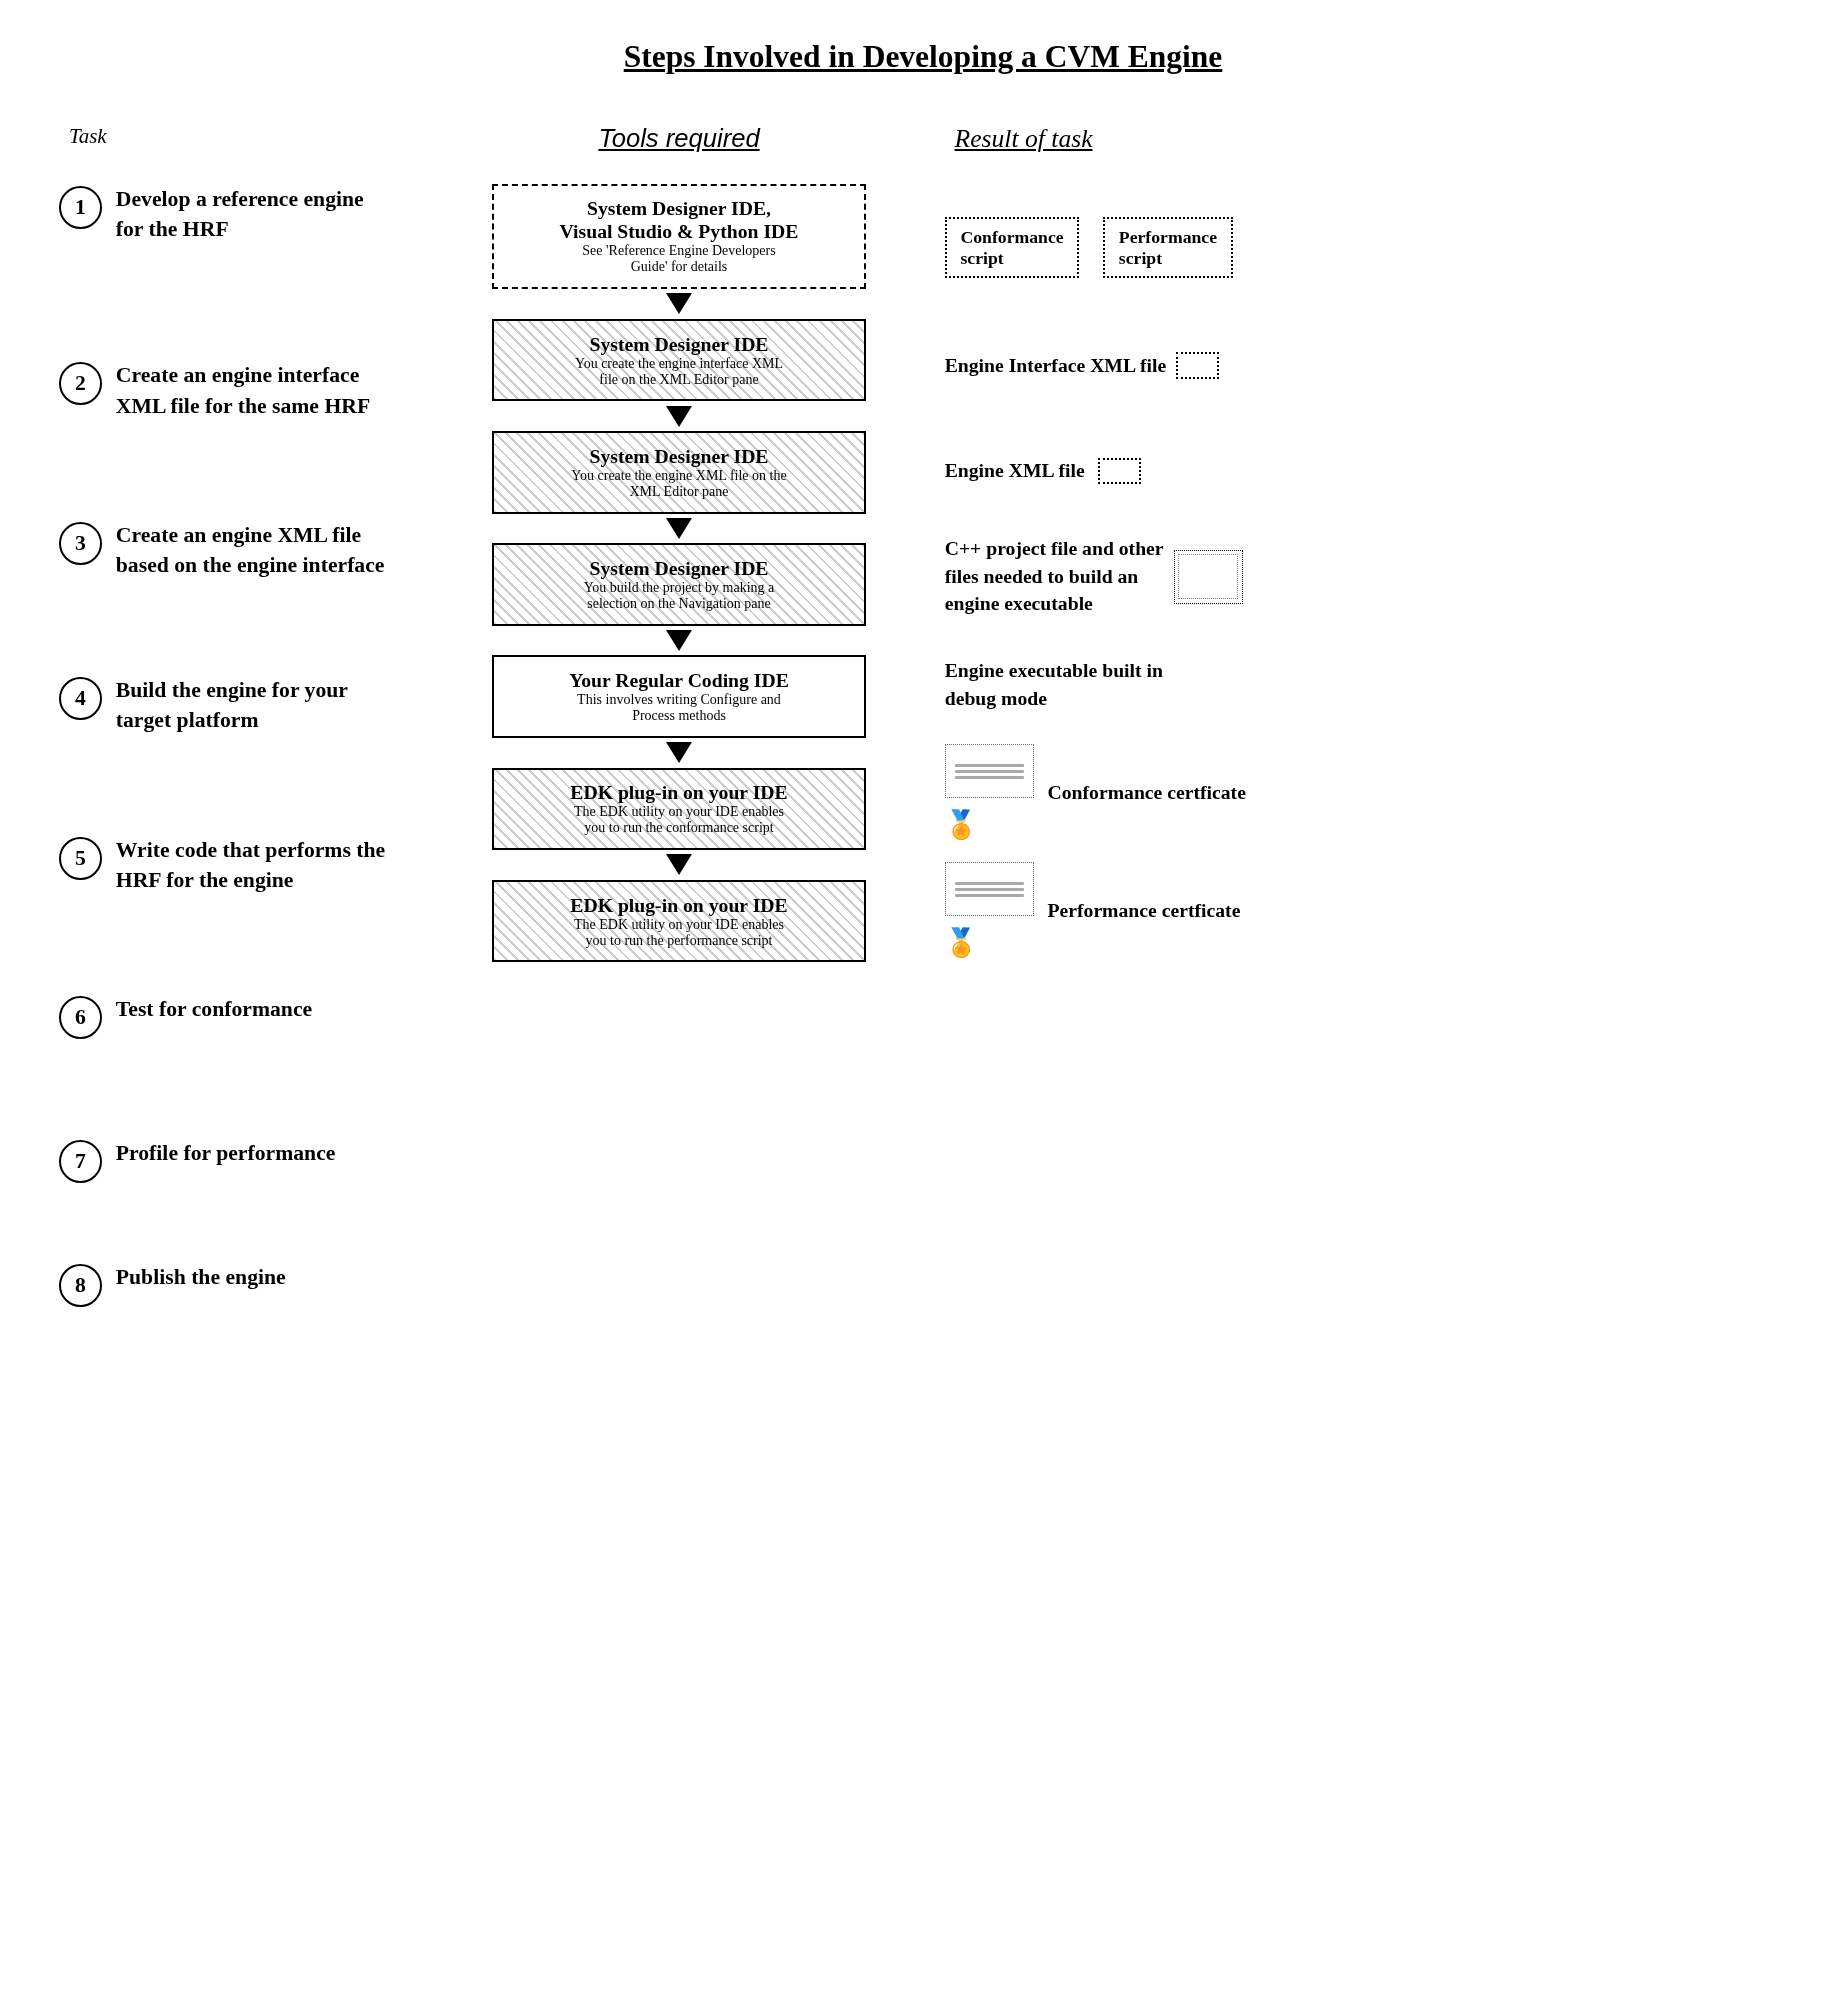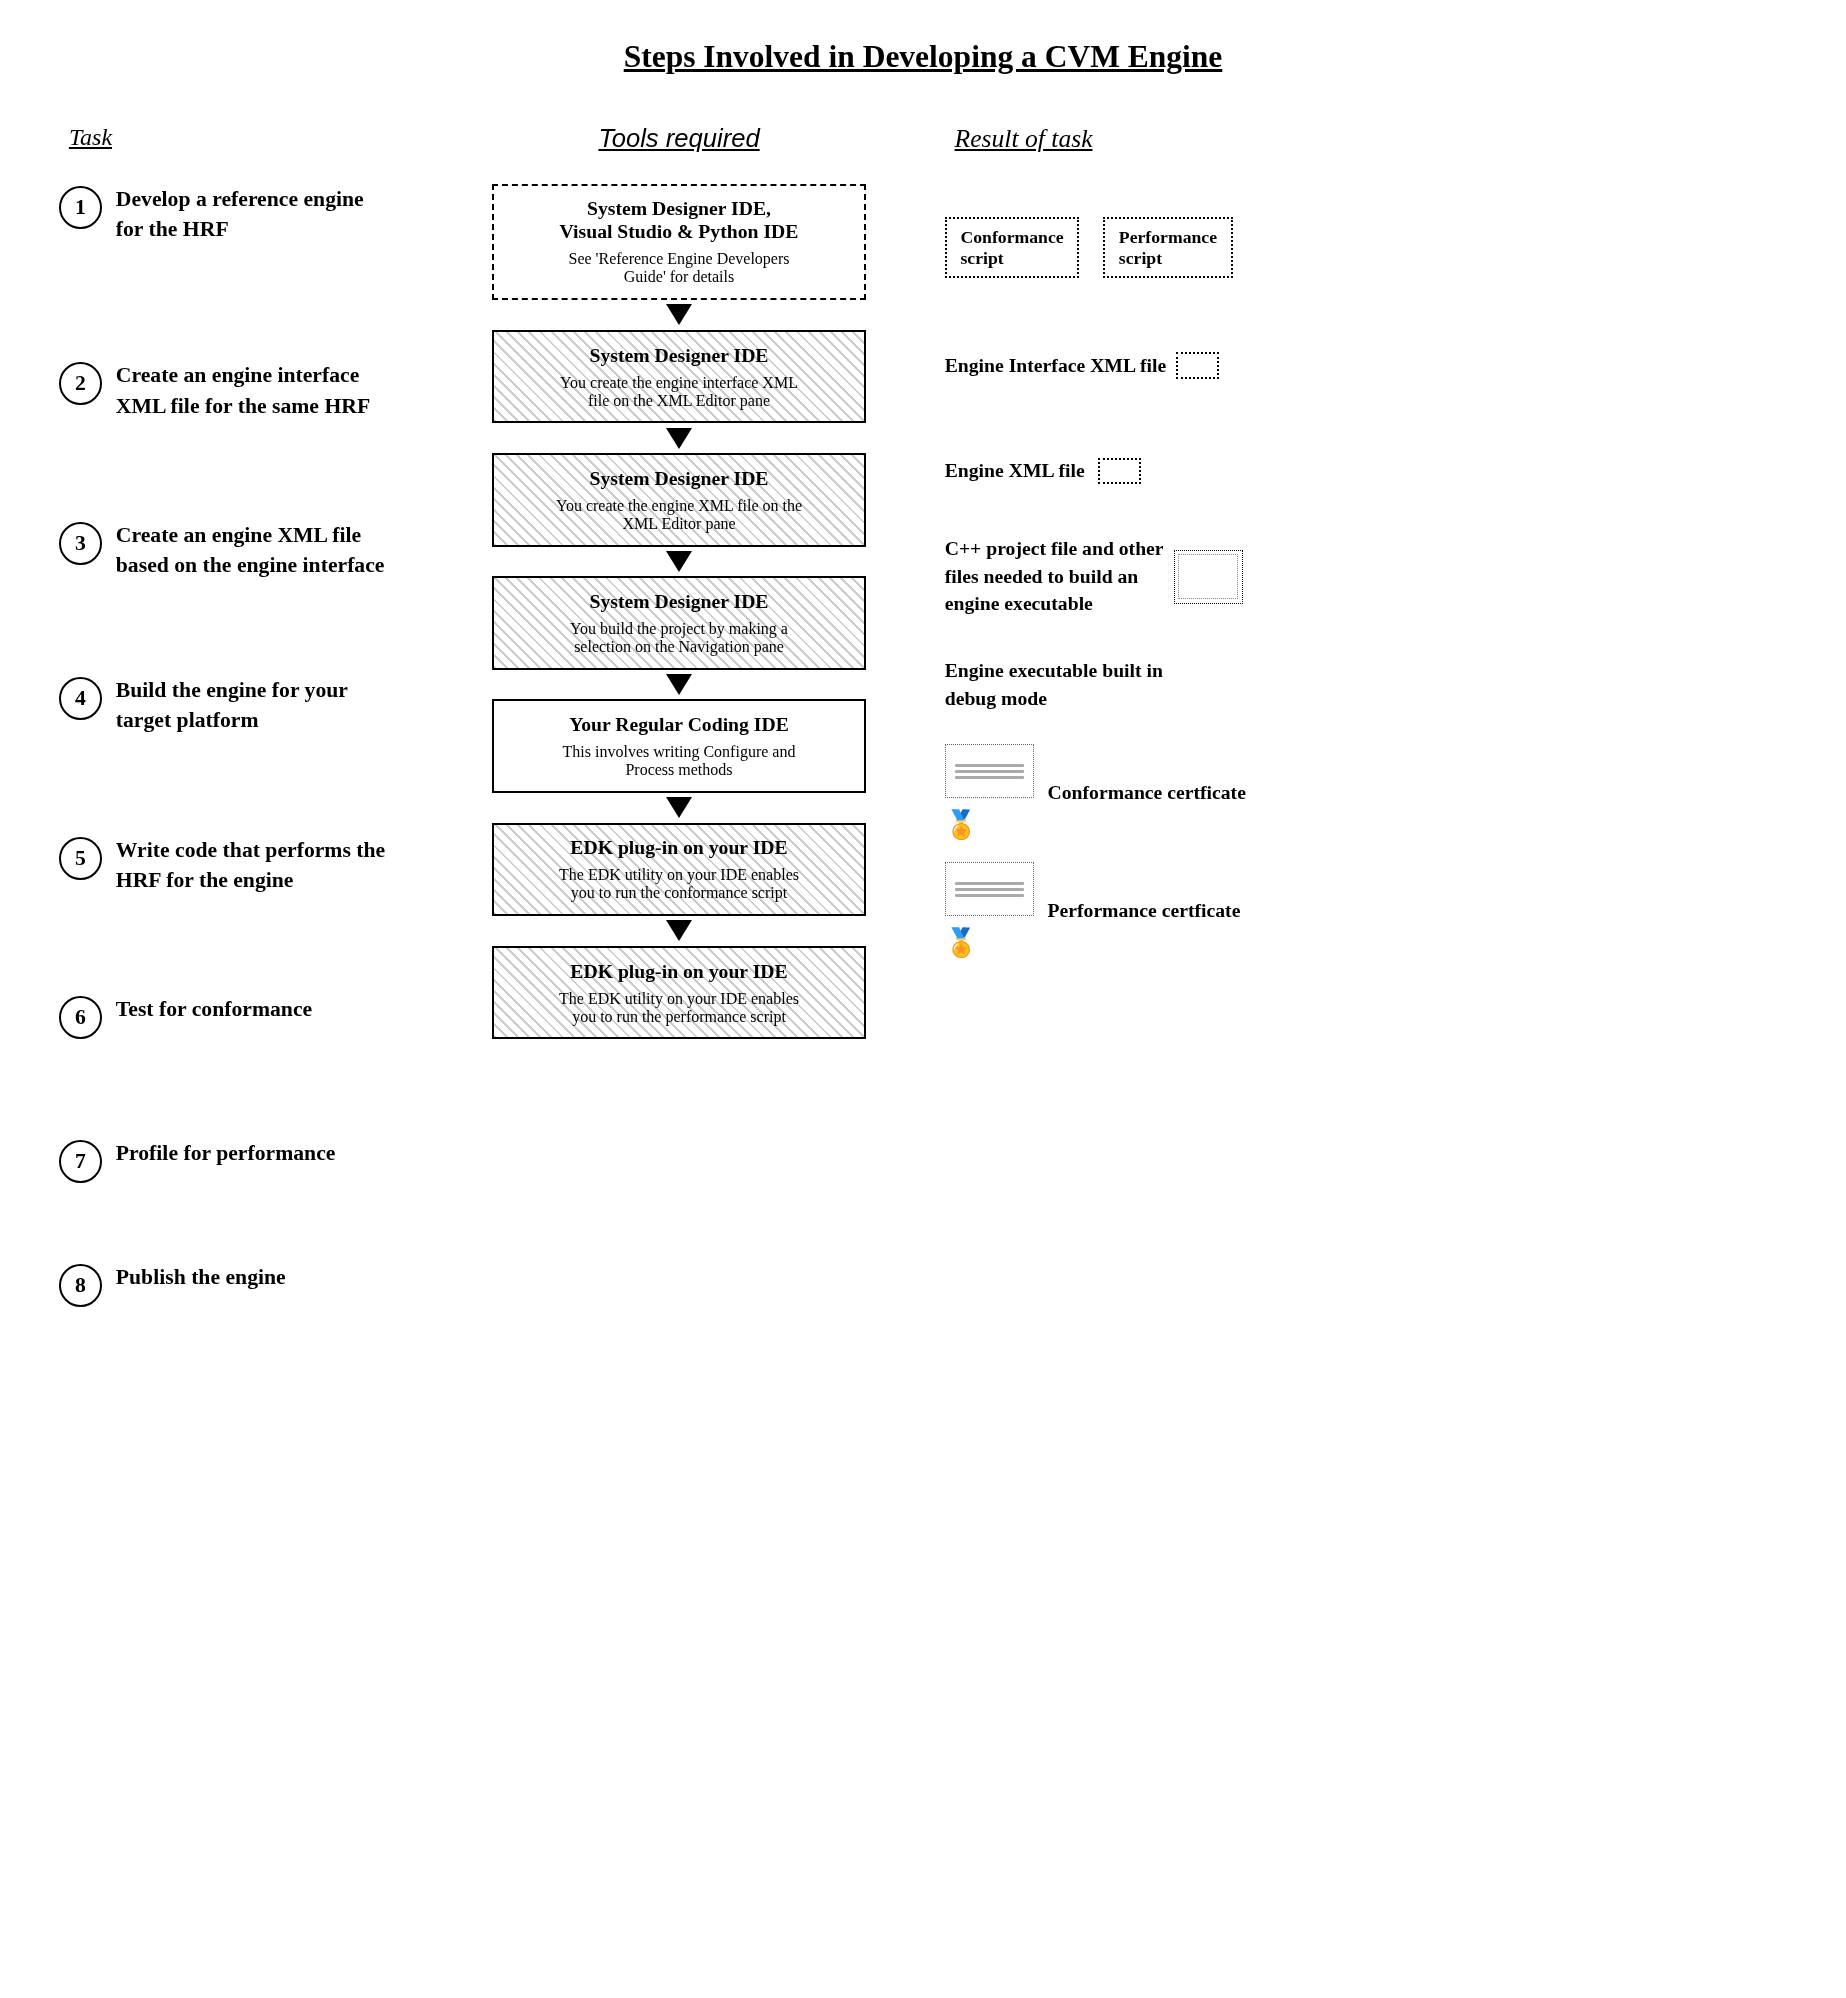--- a/index.html
+++ b/index.html
@@ -91,23 +91,23 @@
         #fff 2px,
         #fff 7.9px
       );
     }
     .tool-box-title {
       font-size: 19.7px;
       font-weight: bold;
       font-family: 'Times New Roman', Times, serif;
     }
     .tool-box-subtitle {
-      font-size: 16px;
-      font-family: 'Times New Roman', Times, serif;
-      margin-top: 7px;
+      font-size: 14px;
+      font-family: 'Times New Roman', Times, serif;
+      margin-top: 0;
     }
     .arrow-down {
       width: 0;
       height: 0;
       border-left: 13.8px solid transparent;
       border-right: 13.8px solid transparent;
       border-top: 21.7px solid #000;
       margin: 7.9px auto;
     }
     .arrow-spacer {
@@ -162,23 +162,22 @@
       margin-top: 3.9px;
     }
     .headers-row {
       display: flex;
       width: 100%;
       margin-bottom: 29.6px;
     }
     .header-task {
       width: 374px;
       flex-shrink: 0;
-      font-size: 24px;
+      font-size: 21px;
       font-style: italic;
-      text-decoration: underline;
       font-family: 'Times New Roman', Times, serif;
       padding-left: 9.9px;
     }
     .header-tools {
       width: 414px;
       flex-shrink: 0;
       font-size: 25.6px;
       font-style: italic;
       text-decoration: underline;
       font-family: Liberation Sans, sans-serif;

